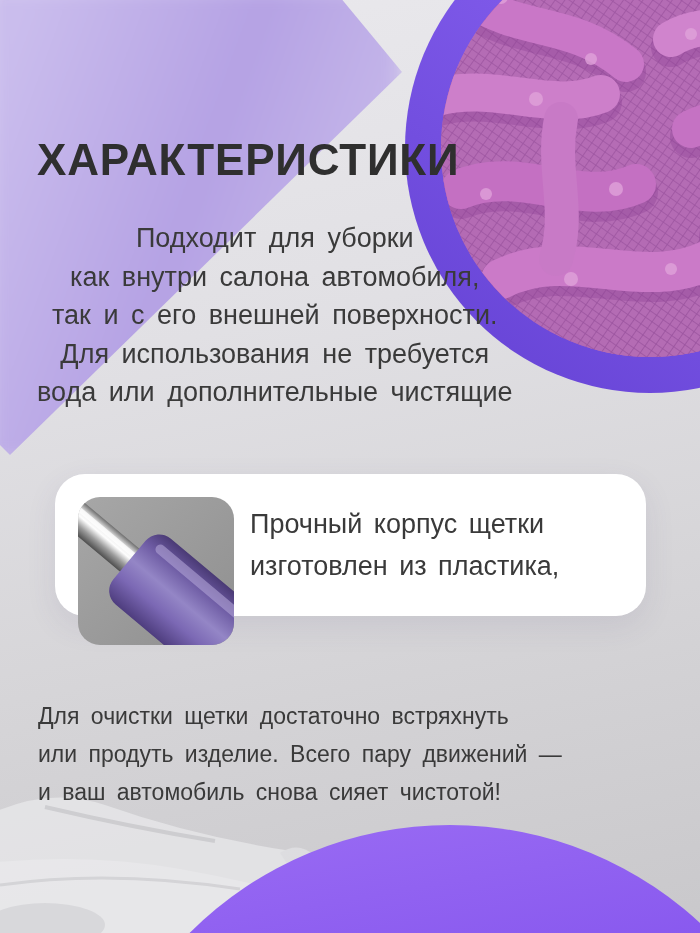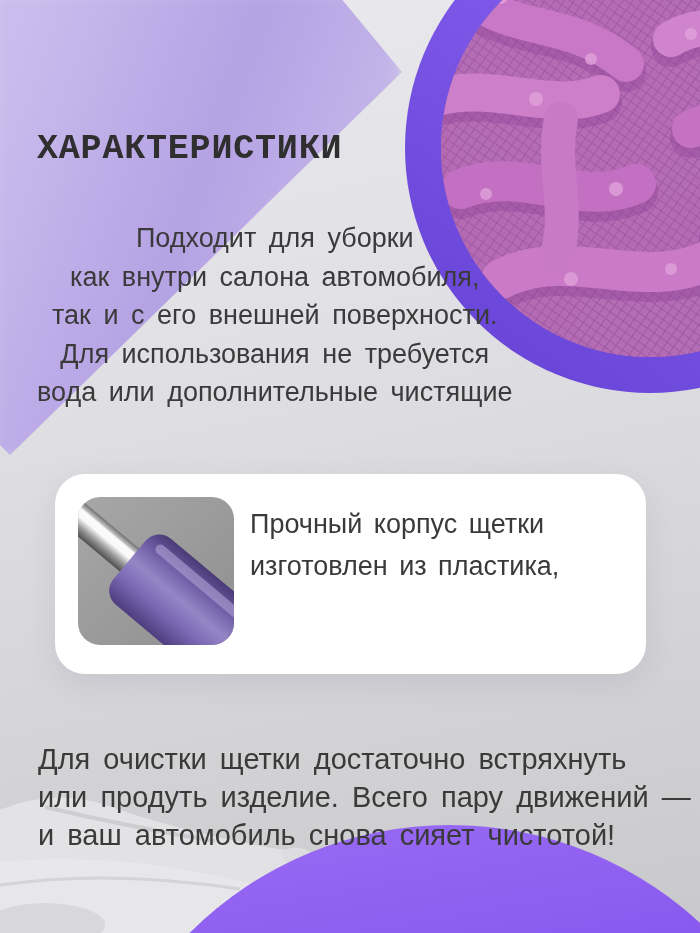--- a/index.html
+++ b/index.html
@@ -27,44 +27,44 @@
     position:absolute;left:405px;top:-97px;width:490px;height:490px;border-radius:50%;
     background:linear-gradient(215deg,#9173f1 8%,#7d58e8 45%,#6845d7 90%);
     z-index:3;
   }
   .circle-inner{
     position:absolute;inset:36px;border-radius:50%;overflow:hidden;
     background:radial-gradient(circle at 35% 35%,#c071c0 0%,#b162b2 55%,#a152a5 100%);
   }
   .page-title{
     position:absolute;left:37px;top:106px;z-index:5;
-    font-size:35px;font-weight:800;letter-spacing:0.8px;color:#2f2f2f;font-family:Liberation Mono, monospace;
+    font-size:44px;font-weight:800;letter-spacing:0.8px;color:#2f2f2f;
   }
   .intro-text{
     position:absolute;left:37px;top:219px;z-index:5;
     font-size:27px;line-height:38.6px;color:#3a3a3a;word-spacing:5px;text-align:center;
   }
   .intro-text span,.outro-text span{display:block;}
   .feature-card{
-    position:absolute;left:55px;top:474px;width:591px;height:200px;z-index:6;
+    position:absolute;left:55px;top:474px;width:591px;height:142px;z-index:6;
     background:#ffffff;border-radius:30px;
     box-shadow:0 10px 30px rgba(80,70,120,0.10);
   }
   .card-photo{
     position:absolute;left:23px;top:23px;width:156px;height:148px;
     border-radius:22px;overflow:hidden;
   }
   .card-text{
     position:absolute;left:195px;top:29px;
     font-size:27px;line-height:42px;color:#3a3a3a;word-spacing:4px;
   }
   .card-text span{display:block;}
   .outro-text{
-    position:absolute;left:38px;top:740px;z-index:5;
-    font-size:29px;line-height:38px;color:#3a3a3a;word-spacing:5px;
+    position:absolute;left:38px;top:697px;z-index:5;
+    font-size:23px;line-height:38px;color:#3a3a3a;word-spacing:5px;
   }
 </style>
 </head>
 <body>
 
 <div class="page">
 
   <div class="decor-lavender"></div>
 
   <svg class="car-photo" viewBox="0 0 440 168" aria-hidden="true">

